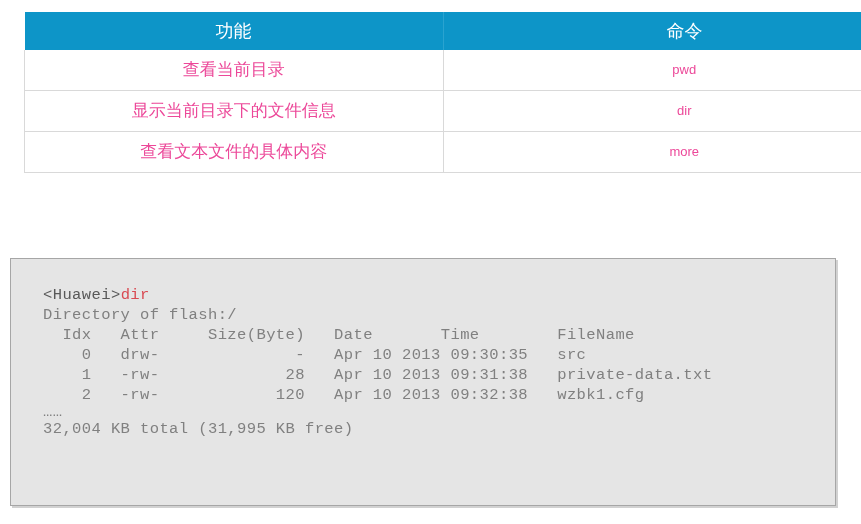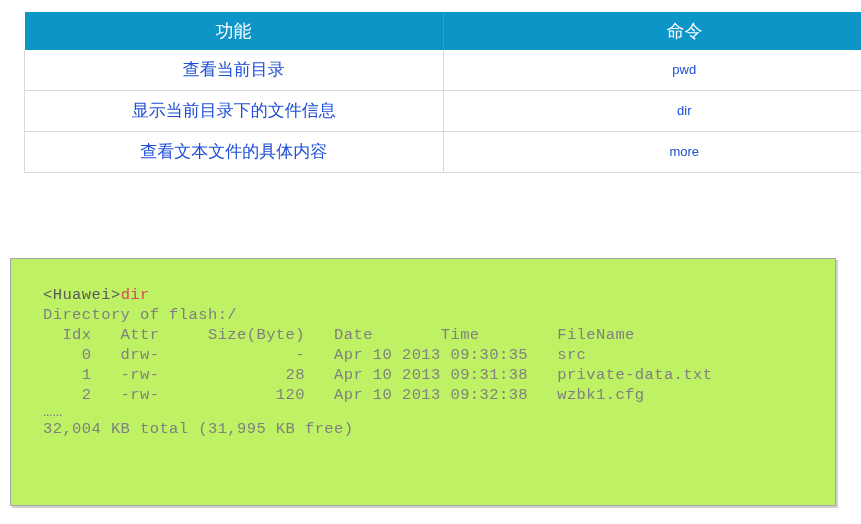--- a/index.html
+++ b/index.html
@@ -42,21 +42,21 @@
   }
   #command-table thead th.col-func { width: 418px; }
   #command-table thead th.col-cmd  { width: 482px; }
   #command-table thead th.col-func {
     border-right: 1px solid #2aa3d0;
   }
   #command-table tbody td {
     height: 40px;
     line-height: 40px;
     font-size: 17px;
-    color: #1d4ed8;
+    color: #ec4899;
     border-bottom: 1px solid #d9d9d9;
     border-left: 1px solid #d9d9d9;
     border-right: 1px solid #d9d9d9;
     background: #ffffff;
   }
   #command-table tbody tr td.cell-func {
     border-right: 1px solid #d9d9d9;
     border-left: 1px solid #d9d9d9;
   }
   #command-table tbody tr td.cell-cmd {
@@ -67,21 +67,21 @@
   }
 
   
   #cli-panel {
     position: absolute;
     left: 10px;
     top: 258px;
     width: 826px;
     height: 248px;
     border: 1px solid #a6a6a6;
-    background: #bef264;
+    background: #e5e5e5;
     box-sizing: border-box;
     box-shadow: 2px 2px 0 rgba(0,0,0,0.18);
   }
   #cli-output {
     margin: 0;
     padding: 26px 0 0 32px;
     font-family: "Liberation Mono", "DejaVu Sans Mono", monospace;
     font-size: 15.5px;
     line-height: 20px;
     color: #808080;

